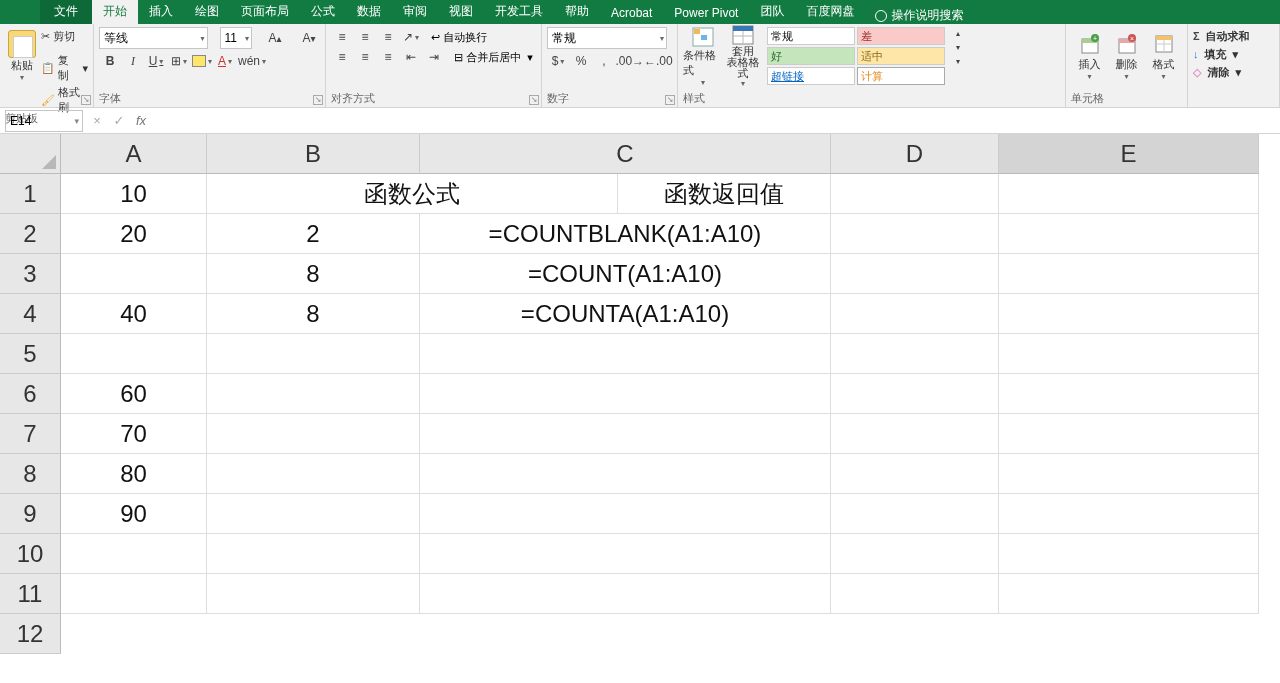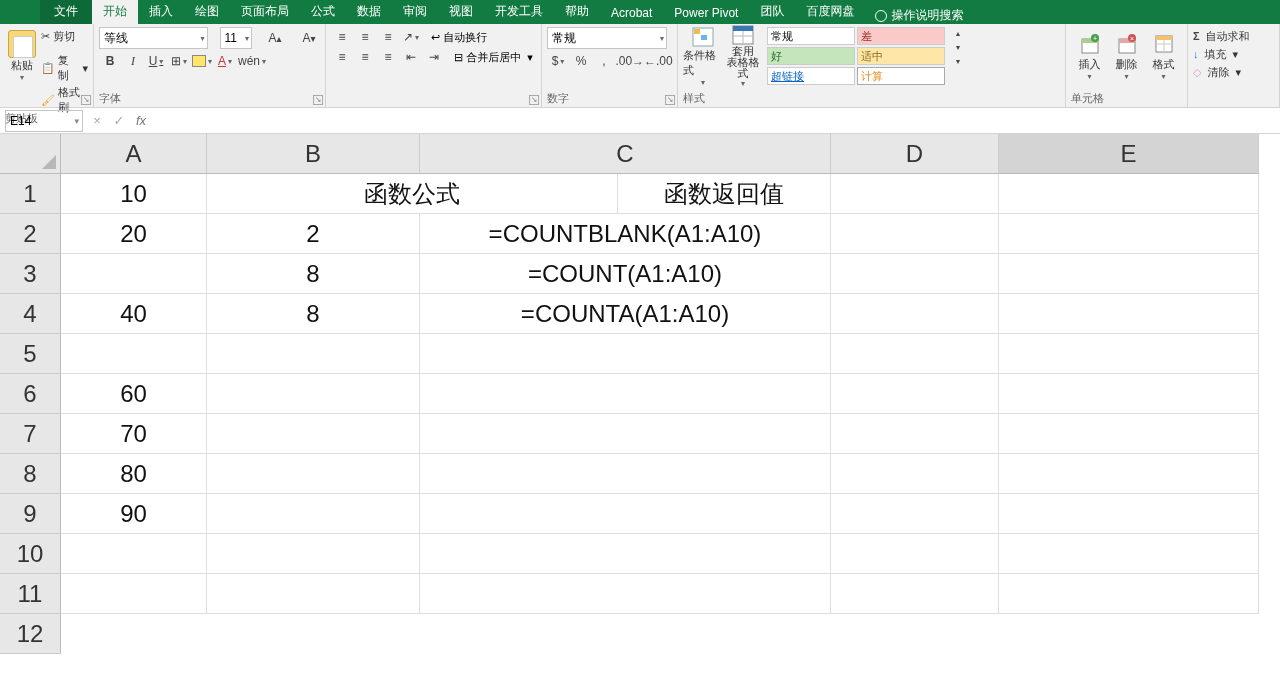--- a/index.html
+++ b/index.html
@@ -64,21 +64,21 @@
 .cs-bad { background: #f9cac8; color: #9b3230; }
 .cs-good { background: #c5e5bd; color: #2a6b2c; }
 .cs-neutral { background: #fde6a8; color: #8a6715; }
 .cs-link { color: #0563c1; text-decoration: underline; background: #fff; }
 .cs-calc { background: #fff; color: #e58a1f; border: 1px solid #aaa; }
 
 
 .cellsgrp { display: flex; }
 
 
-.editgrp .row { display: flex; align-items: center; gap: 3px; font-size: 11px; height: 18px; color: #333; }
+.editgrp .row { display: flex; align-items: center; gap: 3px; font-size: 11px; height: 18px; color: #333; font-weight: bold; }
 .sigma::before { content: "Σ"; font-weight: bold; margin-right: 3px; color: #444; }
 .fill::before { content: "↓"; color: #2c7ecb; margin-right: 3px; }
 .clear::before { content: "◇"; color: #e49bc8; margin-right: 3px; }
 
 
 .fbararea { display: flex; align-items: center; border-bottom: 1px solid #d4d4d4; height: 26px; background: #fff; }
 .namebox { width: 78px; height: 22px; border: 1px solid #c5c5c5; margin: 2px 0 2px 5px; display: flex; align-items: center; padding: 0 4px; font-size: 12px; position: relative; }
 .namebox::after { content: "▾"; position: absolute; right: 3px; font-size: 9px; color: #888; }
 .fx-btns { display: flex; align-items: center; margin: 0 4px; gap: 2px; color: #aaa; }
 .fx-btns span { width: 20px; text-align: center; font-size: 13px; }
@@ -202,20 +202,21 @@
         <span class="icnbtn">≡</span>
         <span class="icnbtn">≡</span>
         <span class="icnbtn">⇤</span>
         <span class="icnbtn">⇥</span>
         <div class="mergebtn dd">
           <span>⊟</span>
           <span>合并后居中</span>&nbsp;▾
         </div>
       </div>
     </div>
+    <div class="group-label">对齐方式</div>
     <div class="dlglaunch">↘</div>
   </div>
 
   <div class="group numgrp" style="width:136px">
     <div>
       <div class="selbox">
           <span>常规</span>
         </div>
       <div class="row2">
         <span class="icnbtn dd">$</span>

